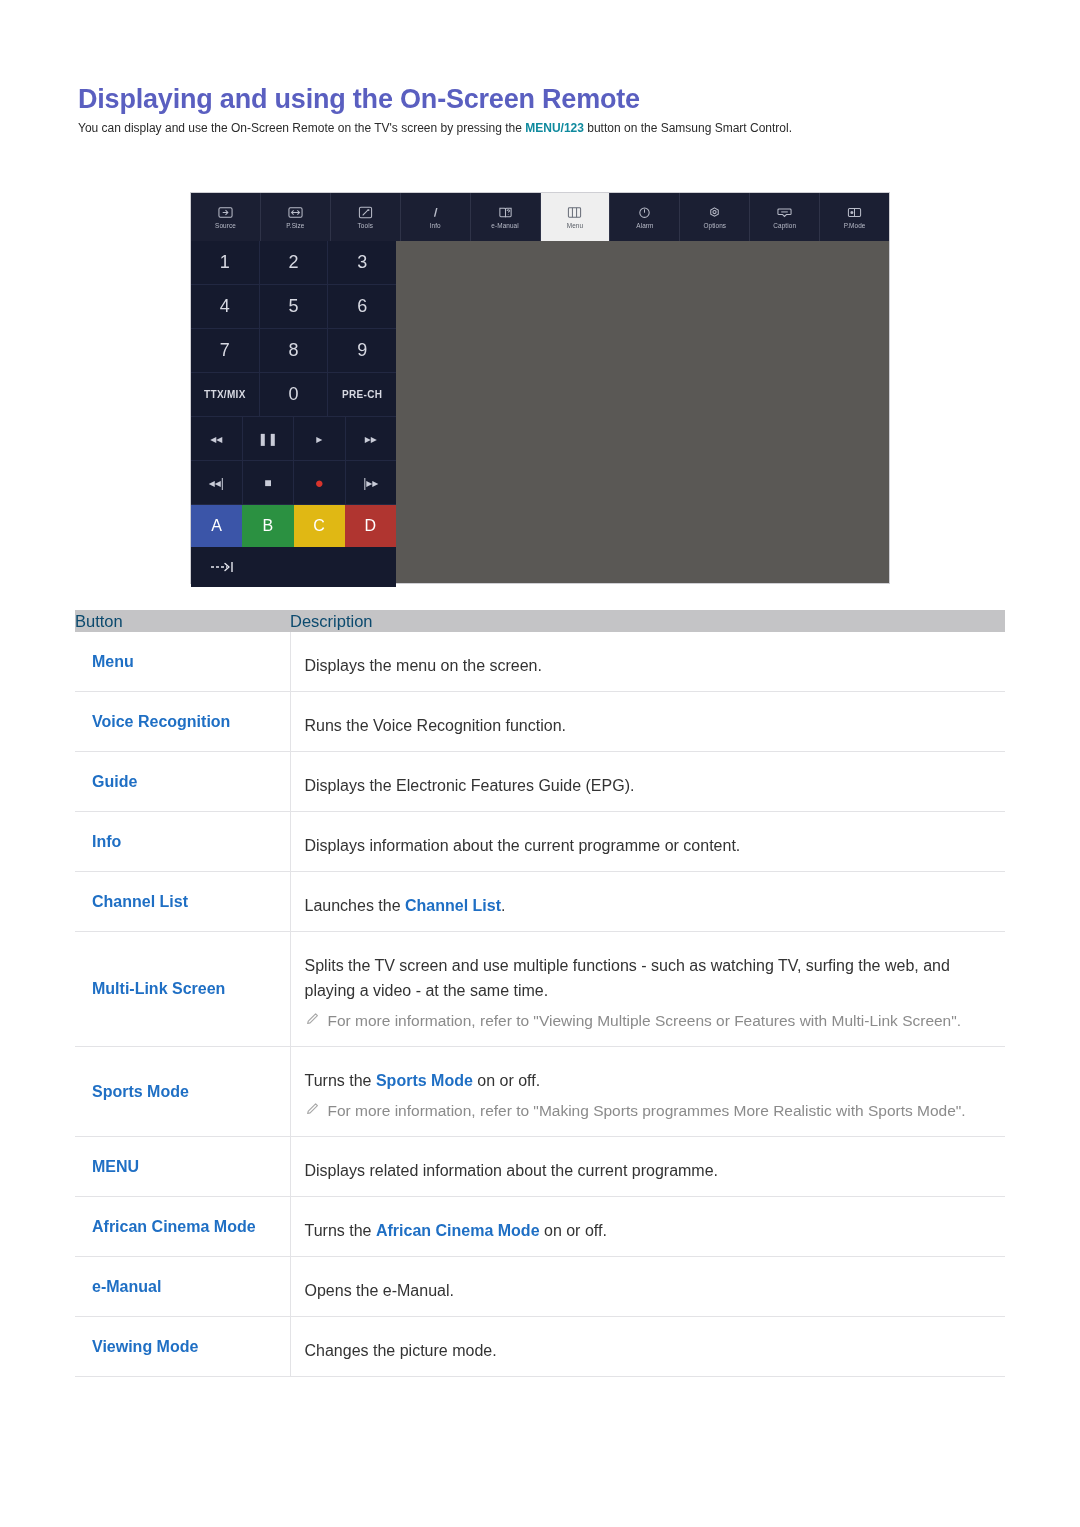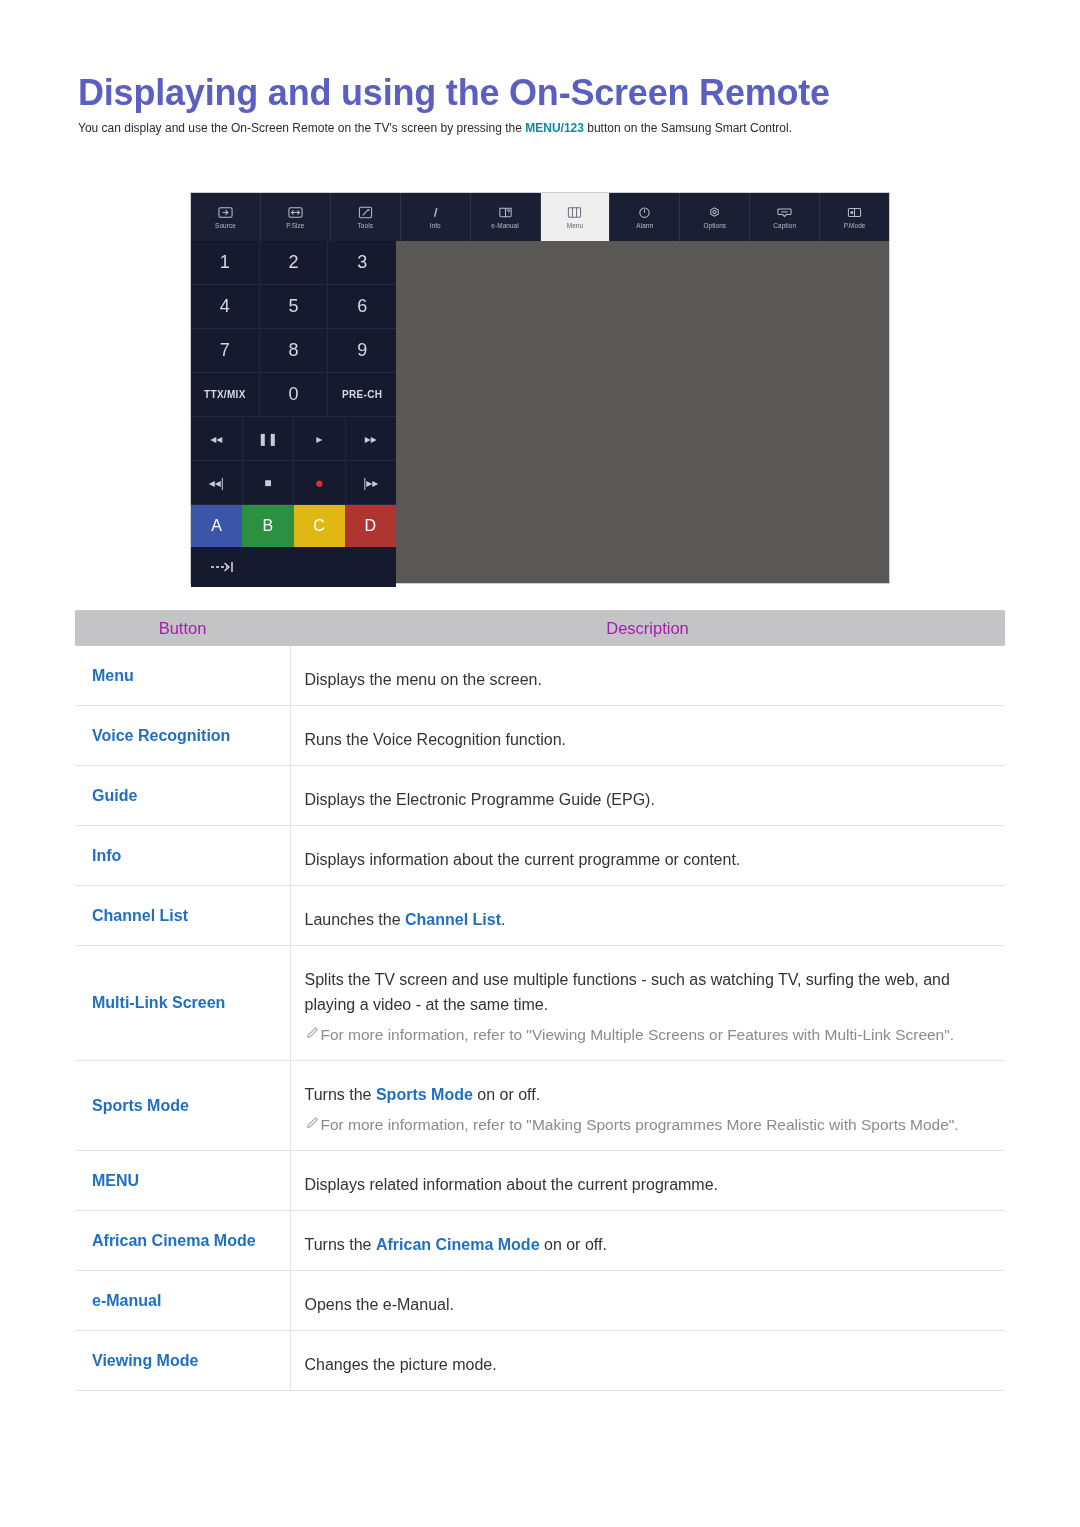--- a/index.html
+++ b/index.html
@@ -16,22 +16,22 @@
     width: 1080px;
     height: 1527px;
     background: #ffffff;
     padding: 0;
   }
 
   
   .page-title {
     position: absolute;
     left: 78px;
-    top: 72px;
-    font-size: 36px;
+    top: 84px;
+    font-size: 27px;
     font-weight: bold;
     color: #5a5fc0;
     letter-spacing: -0.2px;
     white-space: nowrap;
   }
 
   .intro {
     position: absolute;
     left: 78px;
     top: 115px;
@@ -159,25 +159,25 @@
   .btn-table {
     position: absolute;
     left: 75px;
     top: 610px;
     width: 930px;
     border-collapse: collapse;
     table-layout: fixed;
   }
   .btn-table th {
     background: #c4c4c6;
-    color: #a21caf;
+    color: #0c4a6e;
     font-size: 16.5px;
     font-weight: normal;
-    height: 36px;
-    text-align: center;
+    height: 22px;
+    text-align: left;
     border: none;
   }
   .btn-table td {
     border-bottom: 1px solid #e3e3e6;
     vertical-align: middle;
     padding: 13px 14px;
   }
   .btn-table tr td:first-child {
     border-right: 1px solid #e3e3e6;
     text-align: left;
@@ -193,20 +193,21 @@
     color: #333333;
     font-size: 16px;
     line-height: 25px;
     margin-top: 8px;
   }
   .cell-desc .hl { color: #1f6fc4; font-weight: bold; }
 
   .note {
     display: flex;
     align-items: flex-start;
+    gap: 7px;
     margin-top: 5px;
     color: #8b8b8b;
     font-size: 15.5px;
     line-height: 25px;
   }
   .note-icon { width: 14px; height: 17px; flex: 0 0 14px; margin-top: 4px; }
   .note-icon svg { display: block; width: 100%; height: 100%; }
   .note-text { flex: 1 1 auto; padding-left: 2px; }
 </style>
 </head>
@@ -414,21 +415,21 @@
         </tr>
         <tr>
           <td><span class="cell-btn">Voice Recognition</span></td>
           <td>
             <div class="cell-desc"><span>Runs the Voice Recognition function.</span></div>
           </td>
         </tr>
         <tr>
           <td><span class="cell-btn">Guide</span></td>
           <td>
-            <div class="cell-desc"><span>Displays the Electronic Programme Guide (EPG).</span></div>
+            <div class="cell-desc"><span>Displays the Electronic Features Guide (EPG).</span></div>
           </td>
         </tr>
         <tr>
           <td><span class="cell-btn">Info</span></td>
           <td>
             <div class="cell-desc"><span>Displays information about the current programme or content.</span></div>
           </td>
         </tr>
         <tr>
           <td><span class="cell-btn">Channel List</span></td>

